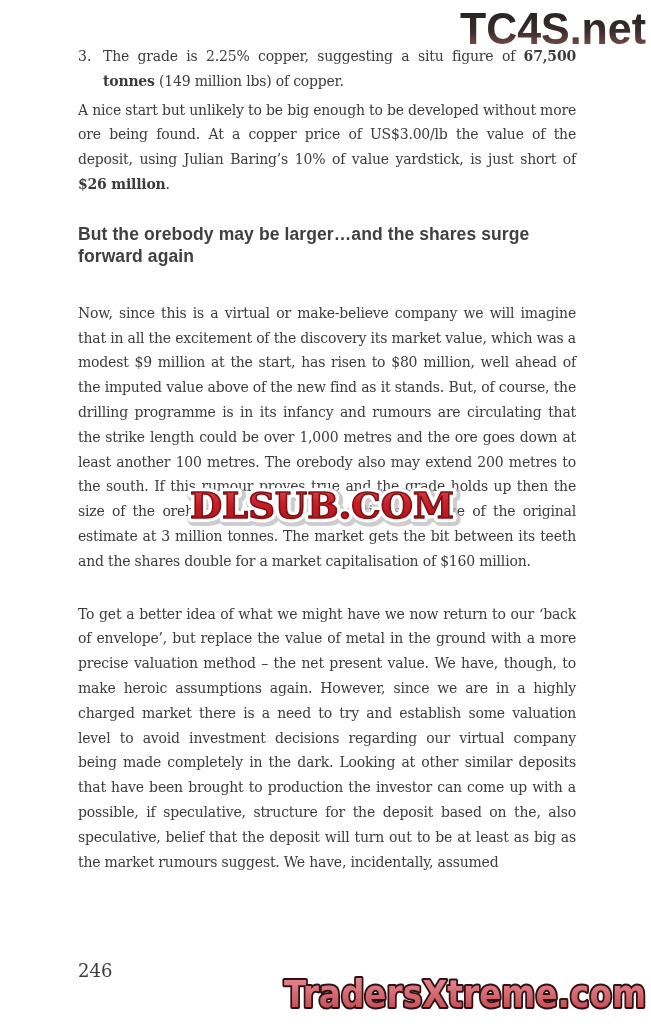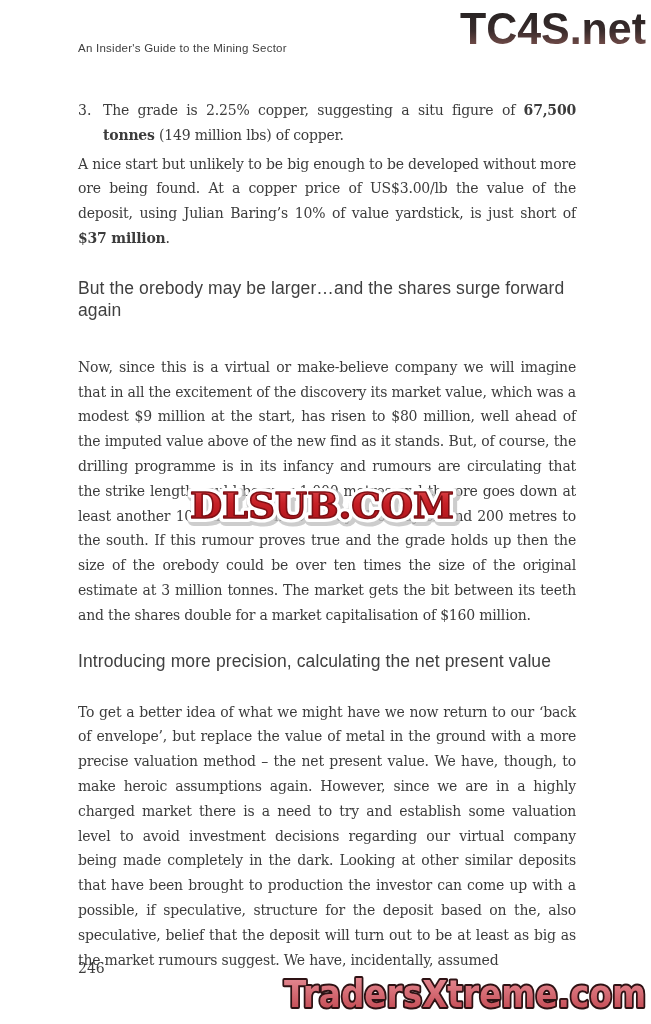--- a/index.html
+++ b/index.html
@@ -17,33 +17,33 @@
   .body-text {
     font-size:14px; line-height:24.8px; letter-spacing:-0.2px;
     text-align:justify; margin:0;
   }
   .li-row { display:flex; margin-top:44px; }
   .li-num { flex:none; width:25px; font-size:14px; line-height:24.8px; }
   .li-row .body-text { flex:1; }
   .mt-p1 { margin-top:4px; }
   .mt-p2 { margin-top:34px; }
   .sec-heading {
-    font-family:"Liberation Sans", sans-serif; font-weight:400;
+    font-family:"Liberation Sans", sans-serif; font-weight:700;
     font-size:17.5px; color:#404040; letter-spacing:.1px;
     margin:26px 0 0 0; line-height:22px;
   }
   .sec-heading.second { margin-top:22px; }
   .italic-para {
     font-style:italic; word-spacing:2.5px; margin-top:14px;
   }
   .mt-p4 { margin-top:28px; }
   b, strong { font-weight:bold; }
   .page-number {
     position:absolute; left:78px; top:960px;
-    font-size:14px; color:#3c3c3c;
+    font-size:18px; color:#3c3c3c;
   }
   .tc4s-logo { position:absolute; right:3px; top:1px; width:190px; height:52px; }
   .dlsub-watermark { position:absolute; left:180px; top:479px; width:284px; height:54px; }
   .tradersxtreme-logo { position:absolute; right:-4px; top:965px; width:378px; height:58px; }
   svg text { dominant-baseline:auto; }
 </style>
 </head>
 <body>
 
 <div class="page">
@@ -54,35 +54,33 @@
         <stop offset="0" stop-color="#1f1f1f"></stop>
         <stop offset="0.55" stop-color="#3a2c2c"></stop>
         <stop offset="1" stop-color="#935f5a"></stop>
       </linearGradient>
     </defs>
     <text x="95" y="43" text-anchor="middle" font-family="Liberation Sans, sans-serif" font-weight="bold" font-size="45" textLength="186" lengthAdjust="spacingAndGlyphs" fill="url(#tcGrad)">TC4S.net</text>
   </svg>
 
   <div class="content">
 
-    <div class="running-title">An Insider's Guide to the Mining Sector</div>
 
     <div class="li-row">
       <span class="li-num">3.</span>
       <p class="body-text"><span>The grade is 2.25% copper, suggesting a situ figure of </span><strong>67,500 tonnes</strong><span> (149 million lbs) of copper.</span></p>
     </div>
 
-    <p class="body-text mt-p1"><span>A nice start but unlikely to be big enough to be developed without more ore being found. At a copper price of US$3.00/lb the value of the deposit, using Julian Baring’s 10% of value yardstick, is just short of </span><strong>$37 million</strong><span>.</span></p>
+    <p class="body-text mt-p1"><span>A nice start but unlikely to be big enough to be developed without more ore being found. At a copper price of US$3.00/lb the value of the deposit, using Julian Baring’s 10% of value yardstick, is just short of </span><strong>$26 million</strong><span>.</span></p>
 
     <h2 class="sec-heading">But the orebody may be larger…and the shares surge forward again</h2>
 
     <p class="body-text mt-p2">Now, since this is a virtual or make-believe company we will imagine that in all the excitement of the discovery its market value, which was a modest $9 million at the start, has risen to $80 million, well ahead of the imputed value above of the new find as it stands. But, of course, the drilling programme is in its infancy and rumours are circulating that the strike length could be over 1,000 metres and the ore goes down at least another 100 metres. The orebody also may extend 200 metres to the south. If this rumour proves true and the grade holds up then the size of the orebody could be over ten times the size of the original estimate at 3 million tonnes. The market gets the bit between its teeth and the shares double for a market capitalisation of $160 million.</p>
 
 
-    <h2 class="sec-heading second">Introducing more precision, calculating the net present value</h2>
 
     <p class="body-text mt-p4">To get a better idea of what we might have we now return to our ‘back of envelope’, but replace the value of metal in the ground with a more precise valuation method – the net present value. We have, though, to make heroic assumptions again. However, since we are in a highly charged market there is a need to try and establish some valuation level to avoid investment decisions regarding our virtual company being made completely in the dark. Looking at other similar deposits that have been brought to production the investor can come up with a possible, if speculative, structure for the deposit based on the, also speculative, belief that the deposit will turn out to be at least as big as the market rumours suggest. We have, incidentally, assumed</p>
 
   </div>
 
   <svg class="dlsub-watermark" viewBox="0 0 284 54" xmlns="http://www.w3.org/2000/svg">
     <defs>
       <linearGradient id="dlGrad" x1="0" y1="0" x2="0" y2="1">
         <stop offset="0" stop-color="#e14b50"></stop>
         <stop offset="0.45" stop-color="#c62026"></stop>

